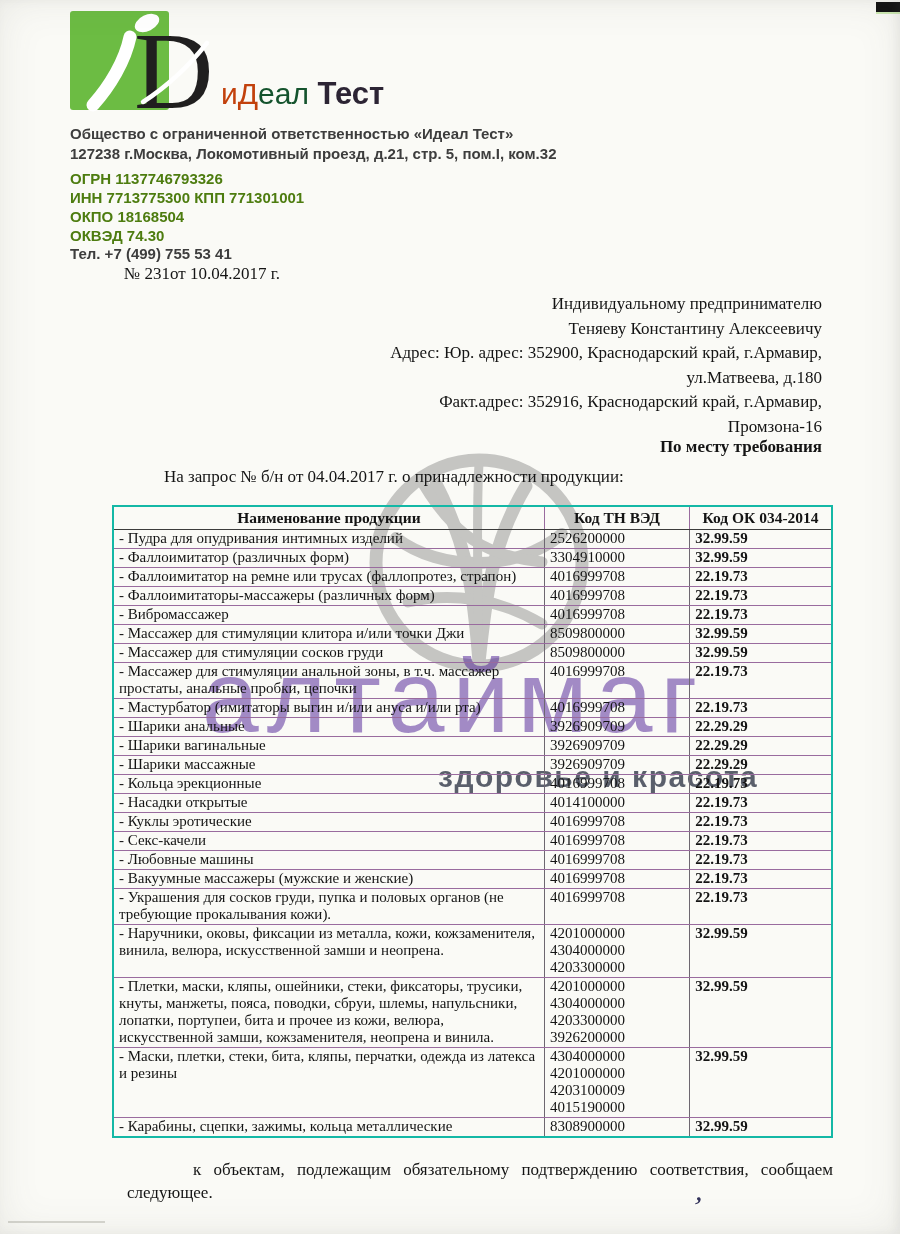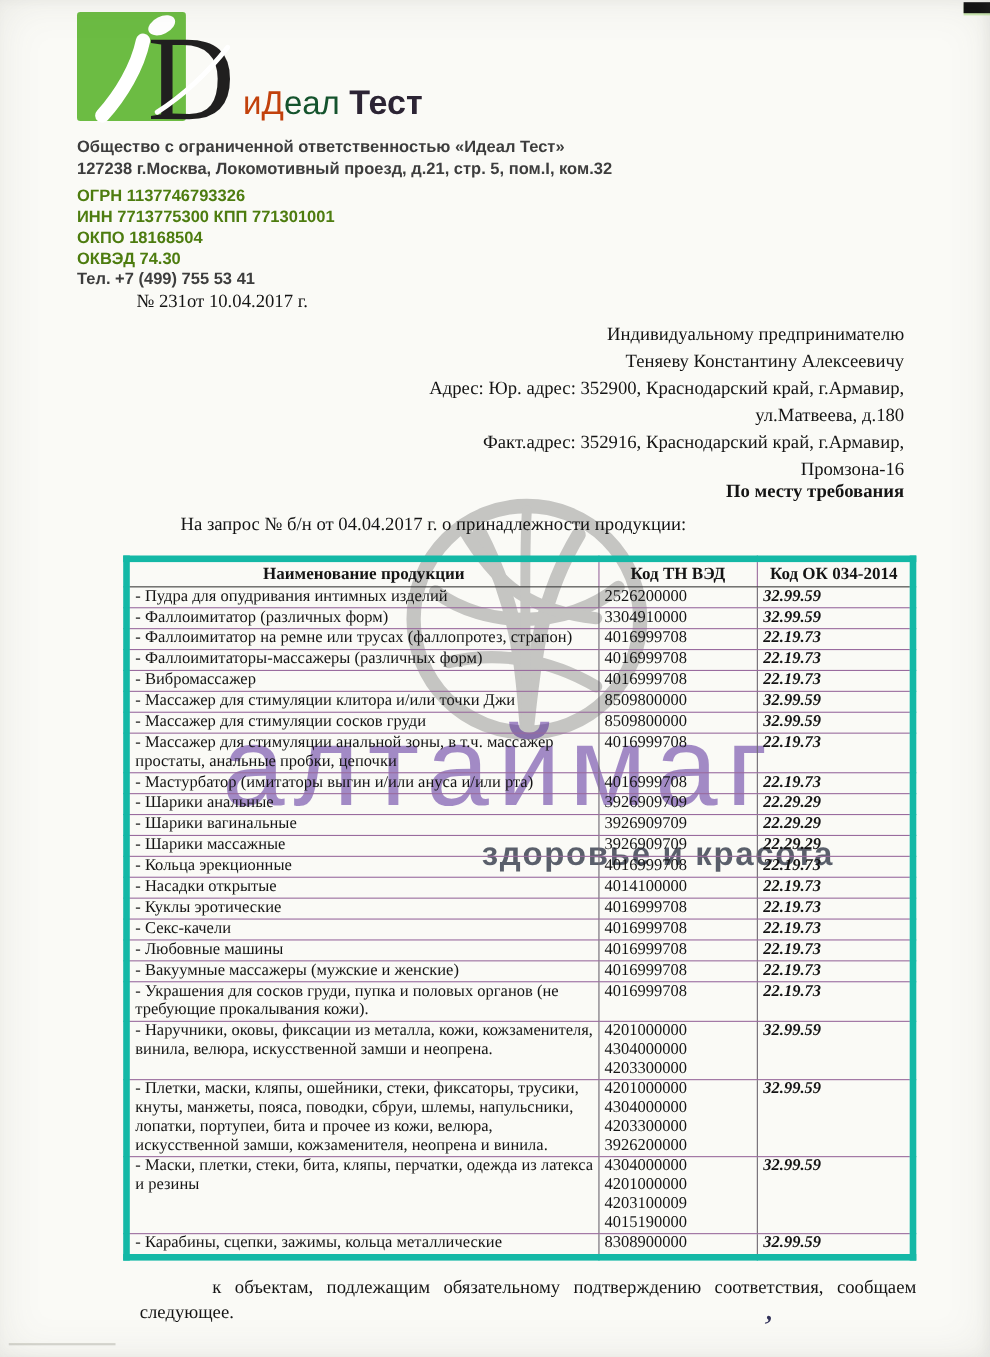--- a/index.html
+++ b/index.html
@@ -35,25 +35,25 @@
   
   .ref-line{left:124px;top:264px;font-size:17px;}
   .addressee{left:340px;top:292px;width:482px;text-align:right;font-size:17px;line-height:24.6px;}
   .delivery-note{left:340px;top:437px;width:482px;text-align:right;font-size:17px;font-weight:700;}
   .request-line{left:164px;top:467px;font-size:17px;}
 
   
   .tbl-wrap{left:112px;top:505px;width:721px;}
   table.prod{border-collapse:collapse;width:721px;background:transparent;}
   table.prod,table.prod td,table.prod th{border:1px solid #996b9e;}
-  table.prod{border:6px solid #14b8a6;}
+  table.prod{border:2px solid #14b8a6;}
   table.prod th{border-bottom:1.5px solid #3c3c3c;font-size:15.5px;line-height:20px;padding:1px 4px;font-weight:700;text-align:center;}
   table.prod td{font-size:15px;line-height:17px;padding:0 4px 1px 5px;vertical-align:top;border-left:1px solid #6d6770;border-right:1px solid #6d6770;}
   td.c-code{padding-left:9px;}
-  td.c-ok{padding-left:15px;font-weight:700;font-style:italic;}
+  td.c-ok{padding-left:15px;font-weight:700;}
 
   
   .footer-para{left:127px;top:1158px;width:706px;font-size:17px;line-height:23px;text-align:justify;text-indent:66px;}
 
   
   .wm{z-index:1;position:absolute;pointer-events:none;}
   .wm-globe{left:366px;top:450px;opacity:.42;}
   .wm-word{left:202px;top:646px;font-family:"Liberation Sans",sans-serif;font-weight:400;font-size:102px;line-height:1;letter-spacing:8px;color:#4c1d95;opacity:.5;white-space:nowrap;}
   .wm-sub{left:438px;top:760px;font-family:"Liberation Sans",sans-serif;font-weight:700;font-size:30px;letter-spacing:1.5px;color:#0f172a;opacity:.68;white-space:nowrap;}
 </style>

